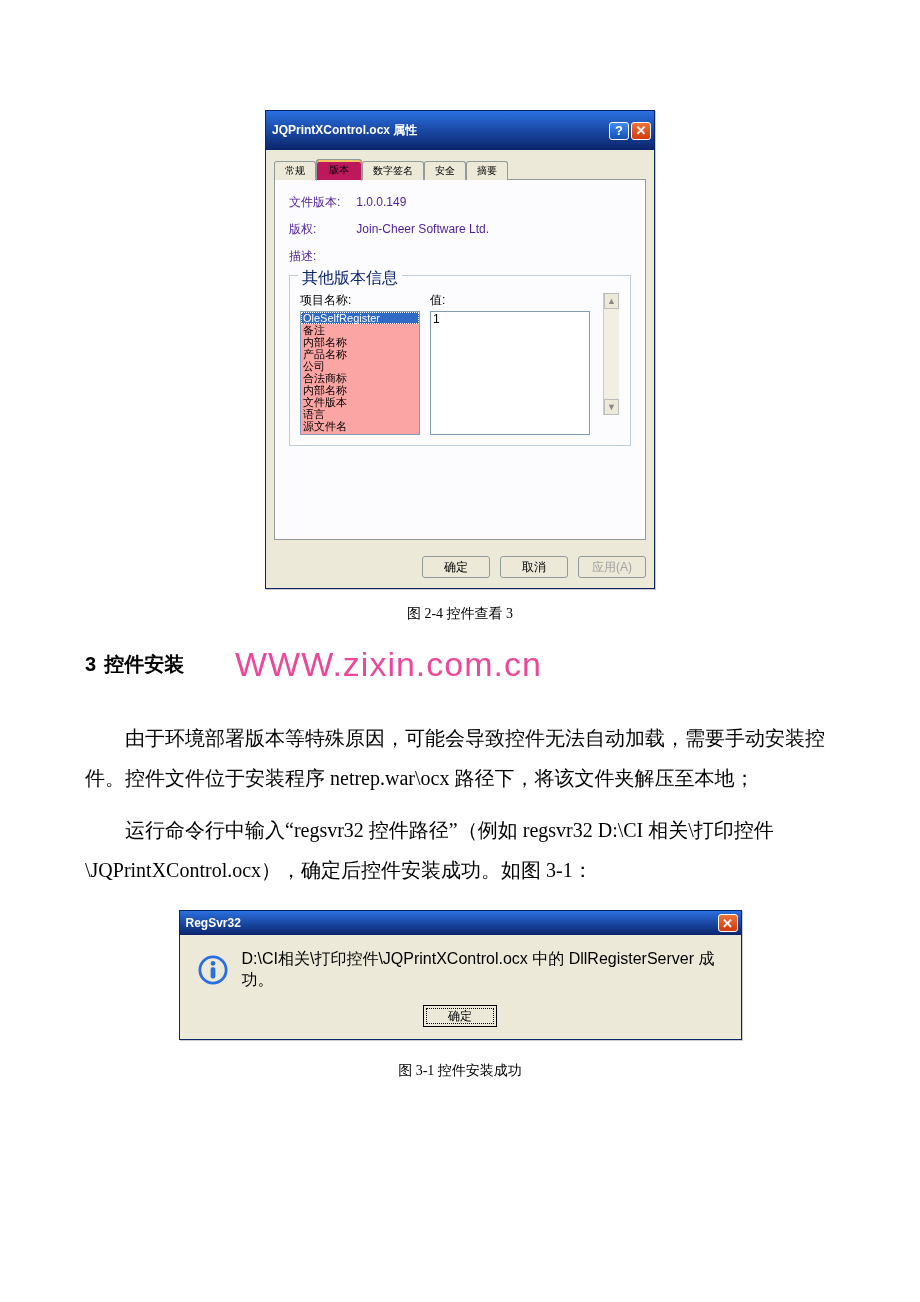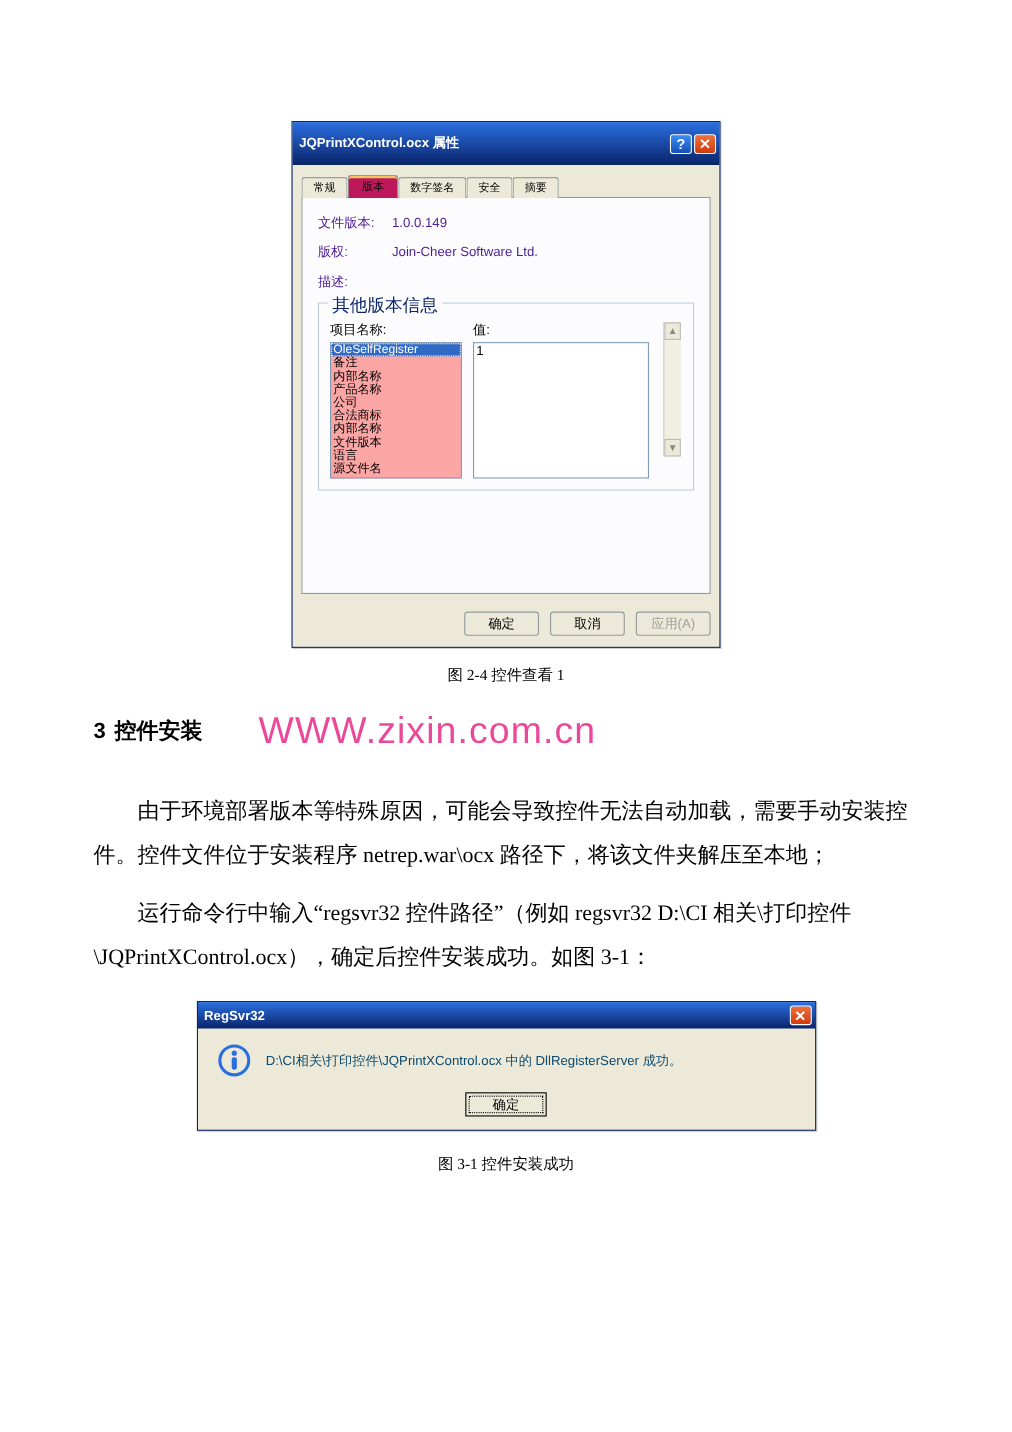--- a/index.html
+++ b/index.html
@@ -251,22 +251,22 @@
     gap: 14px;
     width: 100%;
     margin-bottom: 14px;
   }
   .info-icon {
     width: 30px;
     height: 30px;
     flex-shrink: 0;
   }
   .reg-msg {
-    font-size: 12px;
-    color: #0c4a6e;
+    font-size: 16px;
+    color: #000000;
   }
   .reg-ok {
     min-width: 74px;
     height: 22px;
     border: 1px solid #000;
     outline: 1px dotted #000;
     outline-offset: -4px;
     background: #ECE9D8;
     font-size: 12px;
     font-family: inherit;
@@ -337,21 +337,21 @@
         </div>
       </div>
     </div>
     <div class="btn-row">
       <button class="winbtn">确定</button>
       <button class="winbtn">取消</button>
       <button class="winbtn disabled">应用(A)</button>
     </div>
   </div>
 
-  <div class="caption">图 2-4 控件查看 1</div>
+  <div class="caption">图 2-4 控件查看 3</div>
 
   <div class="heading-wrap">
     <div class="watermark">WWW.zixin.com.cn</div>
     <div class="heading">
       <span class="num">3</span><span>控件安装</span>
     </div>
   </div>
 
   <p class="para">由于环境部署版本等特殊原因，可能会导致控件无法自动加载，需要手动安装控件。控件文件位于安装程序 netrep.war\ocx 路径下，将该文件夹解压至本地；</p>
   <p class="para">运行命令行中输入“regsvr32 控件路径”（例如 regsvr32 D:\CI 相关\打印控件\JQPrintXControl.ocx），确定后控件安装成功。如图 3-1：</p>

